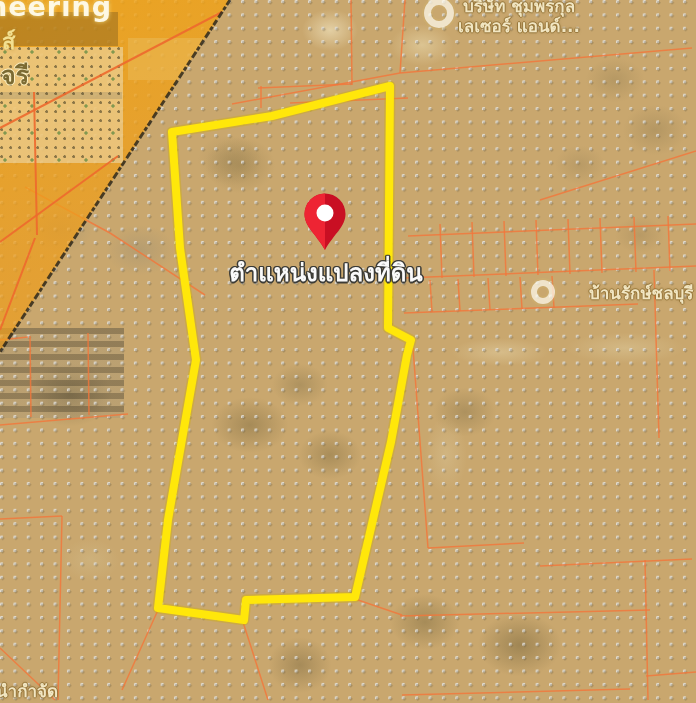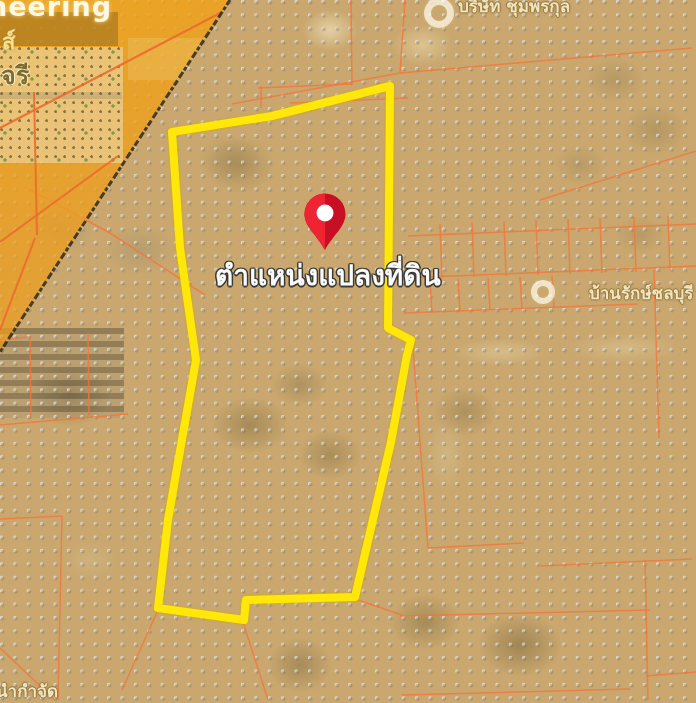--- a/index.html
+++ b/index.html
@@ -82,21 +82,21 @@
                 -1px -1px rgba(58,58,54,.95), 1px 1px rgba(58,58,54,.95),
                 1px -1px rgba(58,58,54,.95), -1px 1px rgba(58,58,54,.95);
   }
   .poi-label{
     color:rgba(250,240,206,.92);
     text-shadow:-1px 0 rgba(146,114,52,.8), 1px 0 rgba(146,114,52,.8),
                 0 -1px rgba(146,114,52,.8), 0 1px rgba(146,114,52,.8),
                 0 0 3px rgba(120,95,40,.6);
     font-size:17px;line-height:20px;
   }
-  #target-label{left:215px;top:253px;width:222px;text-align:center;font-size:28px;}
+  #target-label{left:215px;top:253px;width:222px;text-align:center;font-size:24px;}
   #poi-top{left:458px;top:-4px;text-align:center;}
   #poi-right{left:589px;top:283px;}
   #bottom-partial-label{left:-4px;top:681px;font-size:17px;}
   .poi-badge{
     position:absolute;border-radius:50%;
     border:7px solid rgba(255,252,240,.72);
     box-shadow:0 0 0 2px rgba(210,180,110,.35), inset 0 0 0 2px rgba(210,180,110,.35);
   }
   #poi-top-badge{left:424px;top:-2px;width:16px;height:16px;}
   #poi-right-badge{left:531px;top:280px;width:12px;height:12px;border-width:6px;}
@@ -188,20 +188,21 @@
   </svg>
 
   <svg class="layer" width="696" height="703" viewBox="0 0 696 703">
     <polygon fill="none" stroke-width="11" stroke-linejoin="round" points="172,132 272,116 390,86 388,328 411,340 407,355 391,442 355,597 246,600 244,620 158,608 168,520 177,468 196,360 180,248" stroke="rgba(205,175,0,0.35)"></polygon>
     <polygon fill="none" stroke-width="8" stroke-linejoin="round" points="172,132 272,116 390,86 388,328 411,340 407,355 391,442 355,597 246,600 244,620 158,608 168,520 177,468 196,360 180,248" stroke="#ffe70a"></polygon>
   </svg>
 
   <div class="poi-badge" id="poi-top-badge"></div>
   <div class="map-label poi-label" id="poi-top">
     <div>บริษัท ชุมพรกุล</div>
+    <div>เลเซอร์ แอนด์...</div>
   </div>
   <div class="poi-badge" id="poi-right-badge"></div>
   <div class="map-label poi-label" id="poi-right">บ้านรักษ์ชลบุรี</div>
   <div class="map-label poi-label" id="bottom-partial-label">นำกำจัด</div>
 
   <svg class="layer" width="696" height="703" viewBox="0 0 696 703">
     <defs>
       <clipPath id="pinLeftClip">
           <rect x="-22" y="-60" width="22" height="64"></rect>
         </clipPath>

